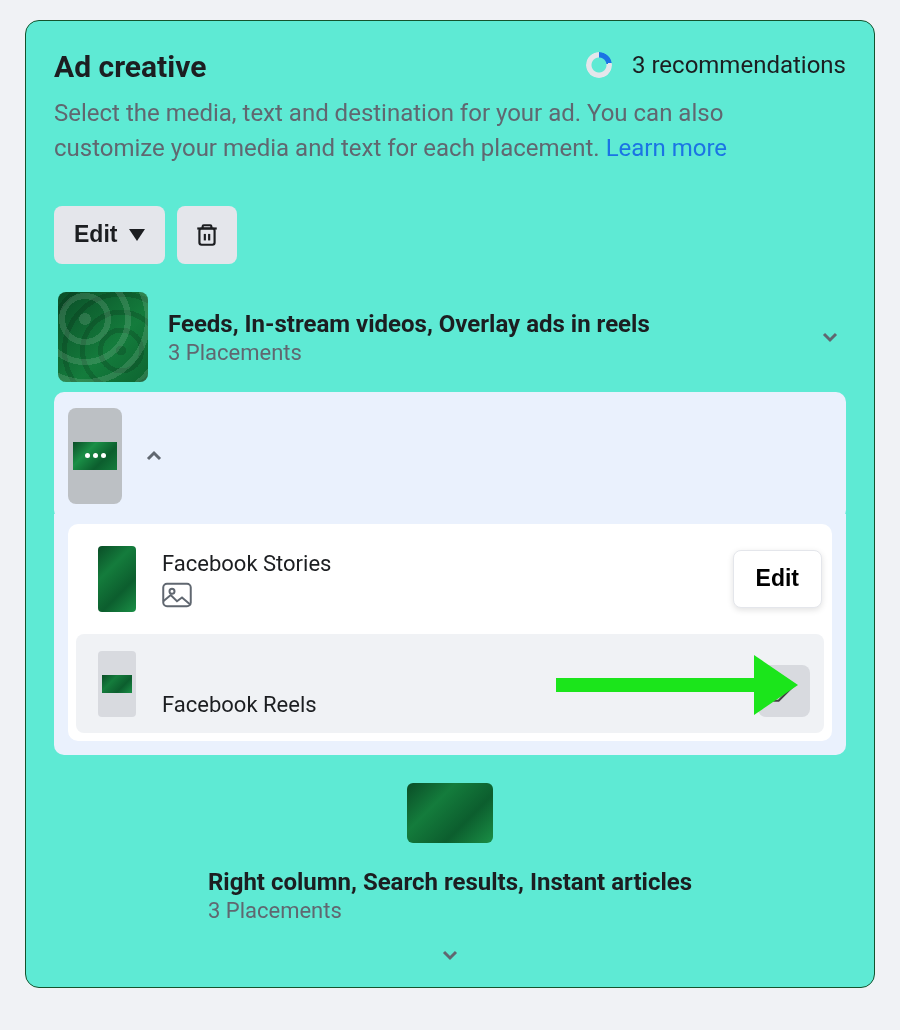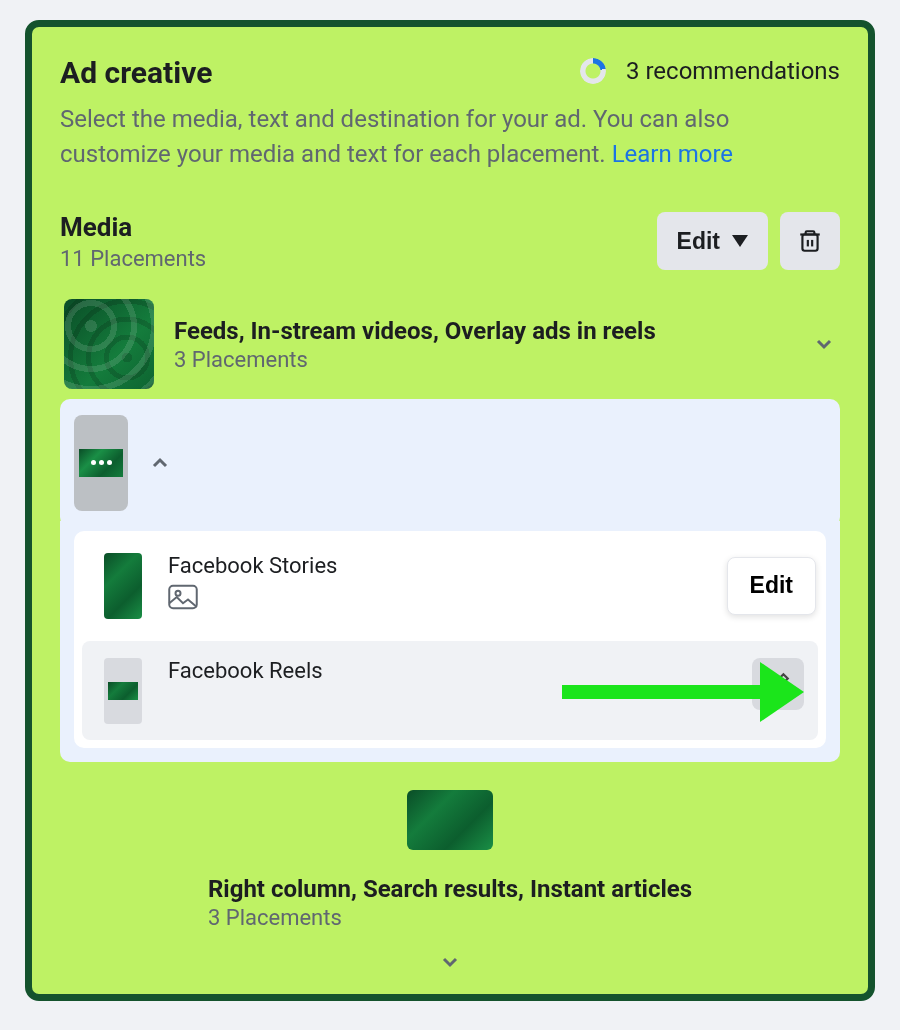--- a/index.html
+++ b/index.html
@@ -6,22 +6,22 @@
   body {
     margin: 0;
     background: #f0f2f5;
     font-family: -apple-system, BlinkMacSystemFont, "Segoe UI", Roboto, Helvetica, Arial, sans-serif;
     color: #1c1e21;
     width: 900px;
     height: 1030px;
     padding: 20px 25px;
   }
   .card {
-    background: #bef264;
-    border: 7px solid #14532d;
+    background: #5eead4;
+    border: 1px solid #14532d;
     border-radius: 14px;
     padding: 28px 28px 10px 28px;
   }
   .header-row {
     display: flex;
     justify-content: space-between;
     align-items: flex-start;
   }
   .title {
     font-size: 30px;
@@ -156,21 +156,21 @@
     padding: 10px 14px 14px 14px;
     margin-top: -6px;
   }
   .inner{
     background:#fff;
     border-radius:10px;
     overflow:hidden;
   }
   .pl-item{
     display:flex;
-    align-items:flex-start;
+    align-items:flex-end;
     padding: 22px 22px 22px 30px;
     gap: 26px;
     position:relative;
   }
   .pl-item + .pl-item{ border-top:1px solid transparent; }
   .pl-item.hover{ background:#f0f2f5; border-radius:8px; margin:0 8px 8px 8px; padding:16px 14px 16px 22px;}
   .mini-phone{
     width:38px; height:66px; border-radius:4px;
     background: linear-gradient(135deg,#0a4d27,#147c3c,#0c5e2e,#1a8f46);
     flex-shrink:0;
@@ -233,24 +233,20 @@
       <span class="spinner"></span>
       <span>3 recommendations</span>
     </div>
   </div>
 
   <p class="desc">
     <span>Select the media, text and destination for your ad. You can also customize your media and text for each placement. </span><a href="#">Learn more</a>
   </p>
 
   <div class="media-header">
-    <div class="media-heading">
-      <span class="media-title">Media</span>
-      <span class="sub">11 Placements</span>
-    </div>
     <div class="btn-group">
       <button class="btn">
         <span>Edit</span>
         <span class="caret-down"></span>
       </button>
       <button class="btn icon-only trash">
         <svg width="26" height="30" viewBox="0 0 24 24" fill="none" stroke="#1c1e21" stroke-width="2">
           <path d="M3 6h18"></path>
             <path d="M8 6V4a1 1 0 0 1 1-1h6a1 1 0 0 1 1 1v2"></path>
           <rect x="5" y="6" width="14" height="15" rx="2"></rect>

